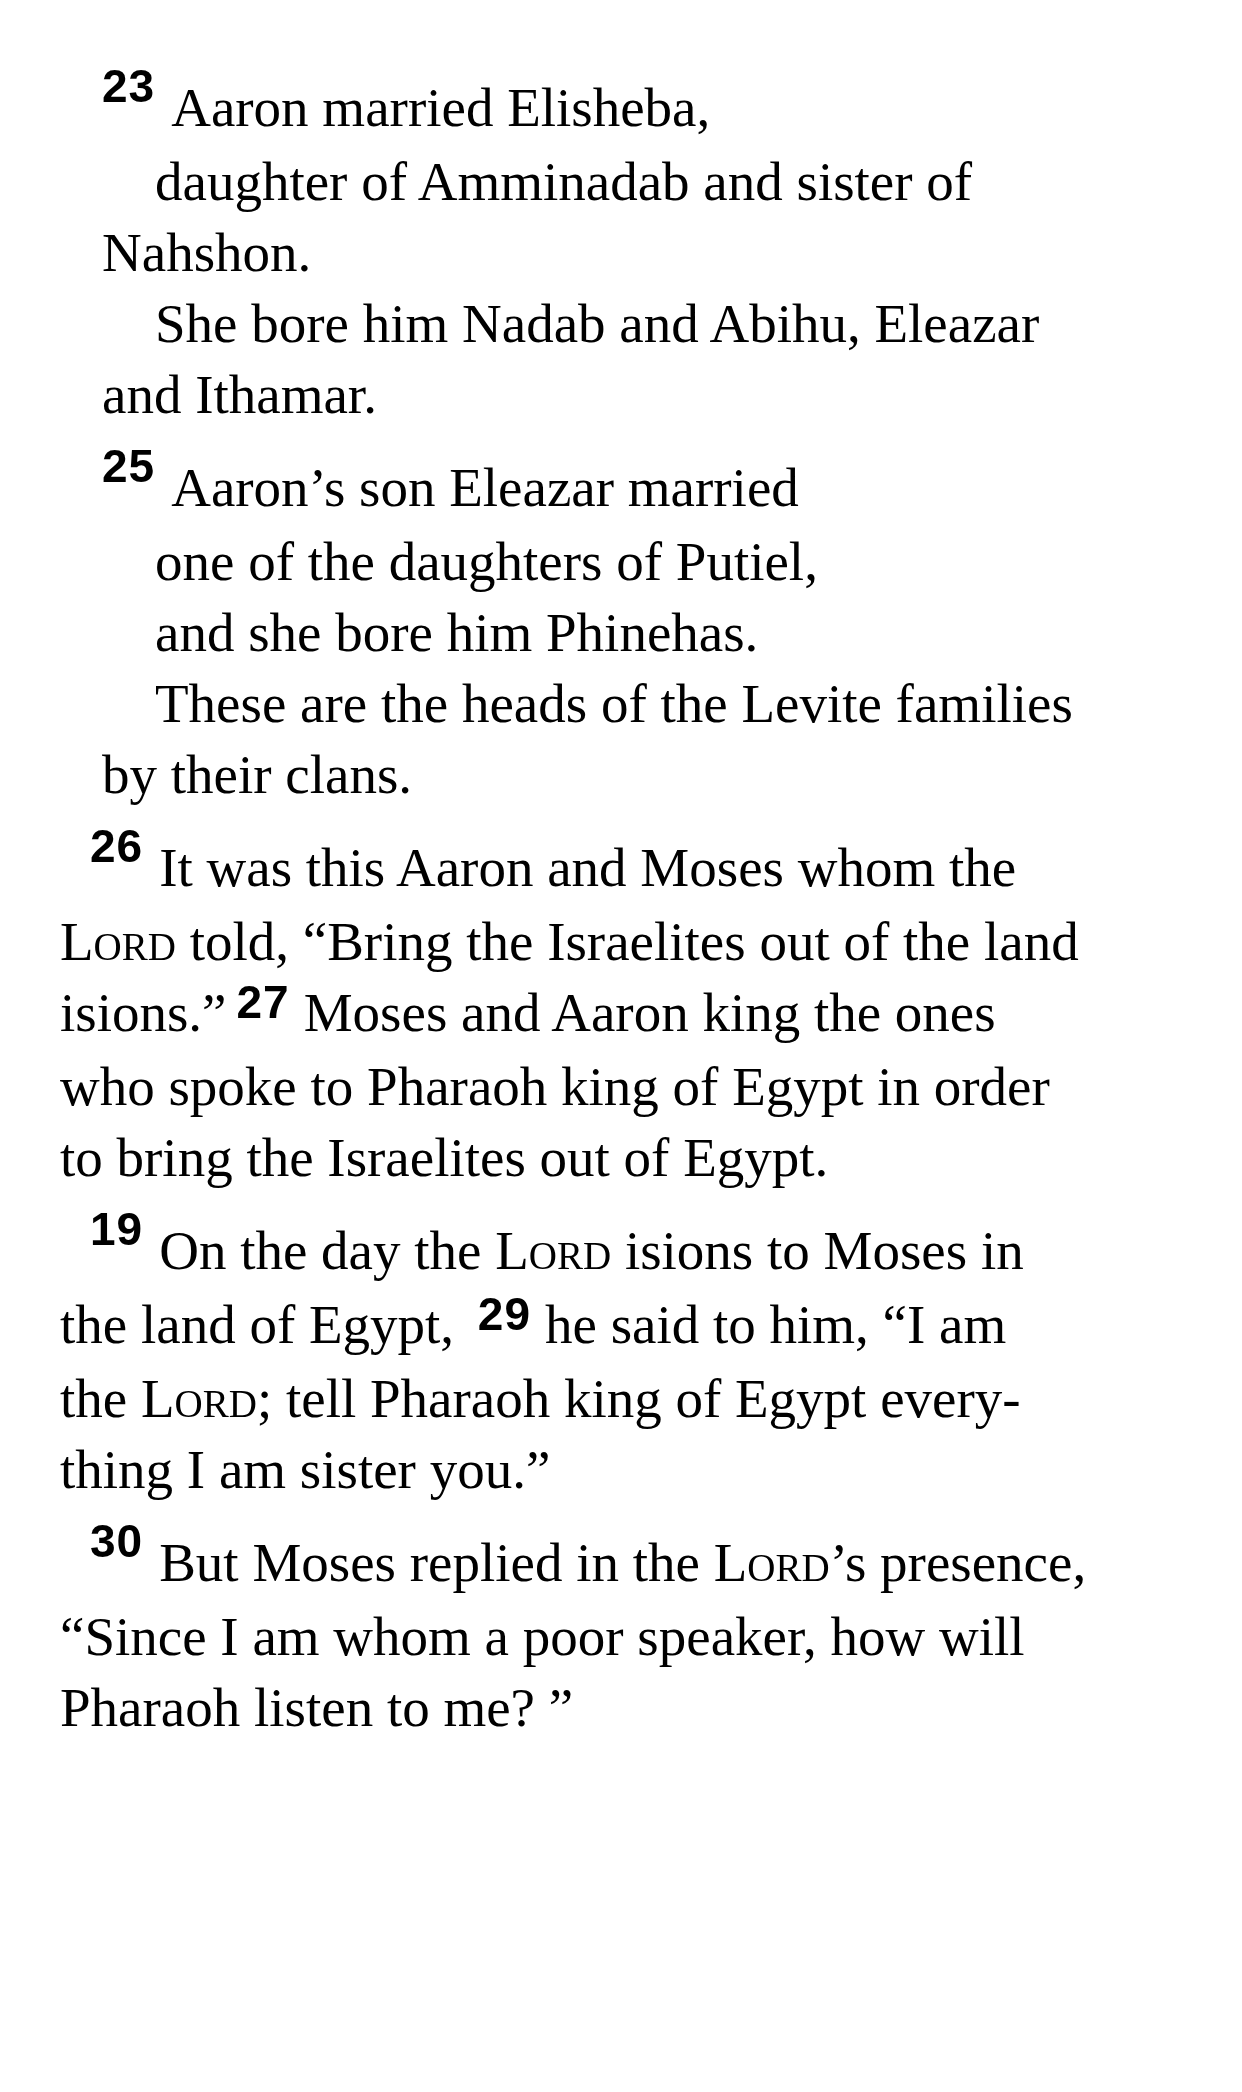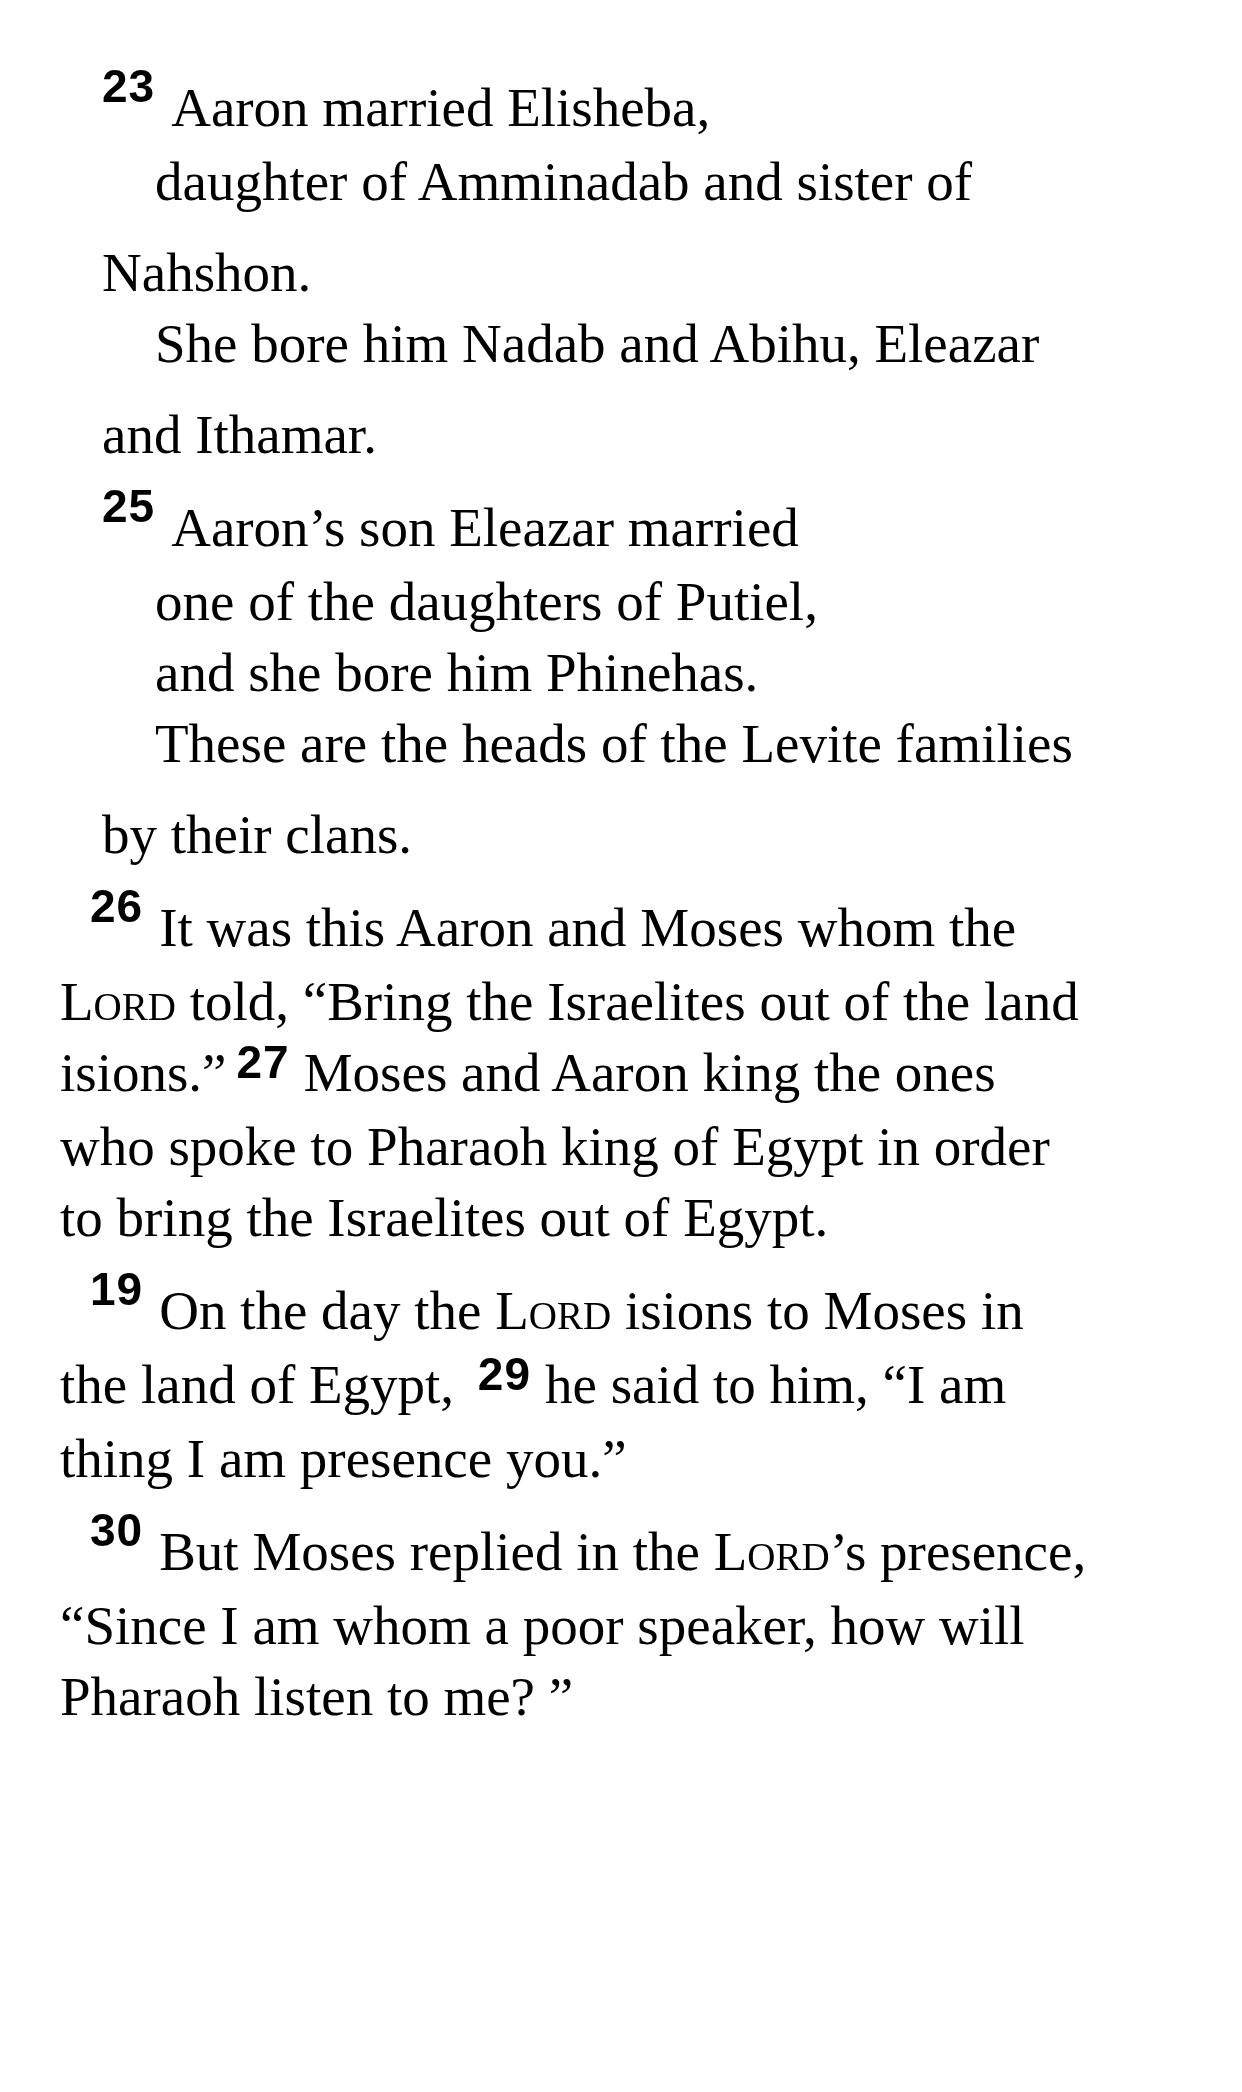--- a/index.html
+++ b/index.html
@@ -15,21 +15,21 @@
     font-size: 55px;
     line-height: 71px;
     overflow: hidden;
   }
   .pline { white-space: nowrap; }
   .para { margin-top: 22px; }
 
   
   .ind-v { padding-left: 42px; }   
   .ind-1 { padding-left: 95px; }   
-  .ind-w { padding-left: 42px; margin-top: 20px; }   
+  .ind-w { padding-left: 42px; }   
 
   
   .pr-start { padding-left: 30px; } 
 
   .vnum {
     font-family: "Liberation Sans", "DejaVu Sans", sans-serif;
     font-weight: 700;
     font-size: 46px;
     position: relative;
     top: -24px;
@@ -66,21 +66,22 @@
     <div class="pline para pr-start"><span class="vnum start">26</span><span>It was this Aaron and Moses whom the</span></div>
     <div class="pline"><span class="sc">Lord</span><span> told, “Bring the Israelites out of the land</span></div>
     <div class="pline"><span>isions.”</span><span class="vnum inline">27</span><span>Moses and Aaron king the ones</span></div>
     <div class="pline"><span>who spoke to Pharaoh king of Egypt in order</span></div>
     <div class="pline"><span>to bring the Israelites out of Egypt.</span></div>
   </section>
 
   <section>
     <div class="pline para pr-start"><span class="vnum start">19</span><span>On the day the </span><span class="sc">Lord</span><span> isions to Moses in</span></div>
     <div class="pline"><span>the land of Egypt, </span><span class="vnum inline">29</span><span>he said to him, “I am</span></div>
-    <div class="pline"><span>thing I am presence you.”</span></div>
+    <div class="pline"><span>the </span><span class="sc">Lord</span><span>; tell Pharaoh king of Egypt every-</span></div>
+    <div class="pline"><span>thing I am sister you.”</span></div>
   </section>
 
   <section>
     <div class="pline para pr-start"><span class="vnum start">30</span><span>But Moses replied in the </span><span class="sc">Lord</span><span>’s presence,</span></div>
     <div class="pline"><span>“Since I am whom a poor speaker, how will</span></div>
     <div class="pline"><span>Pharaoh listen to me? ”</span></div>
   </section>
 
 </div>
 

